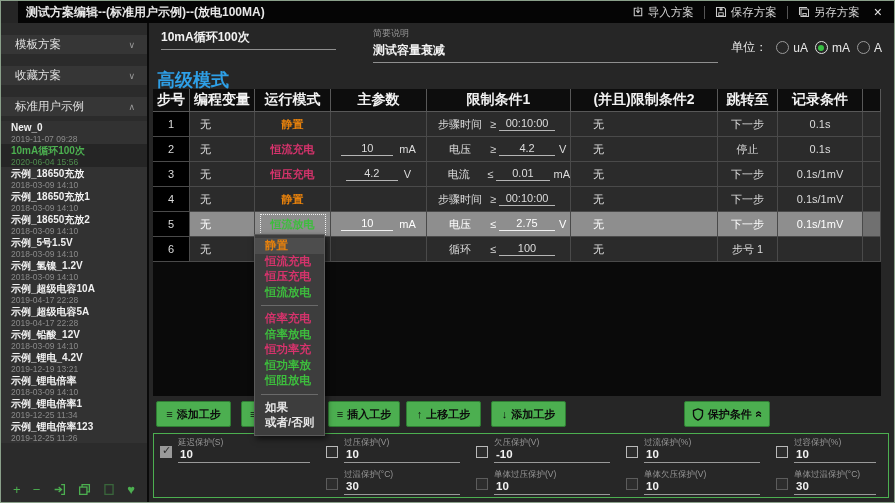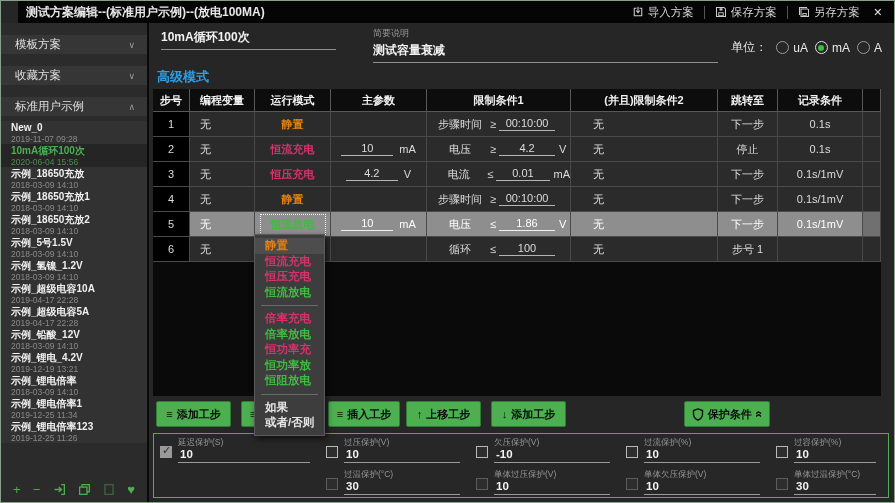--- a/index.html
+++ b/index.html
@@ -39,26 +39,26 @@
   .f1 { left:10px; width:175px; }
   .f2 { left:222px; width:345px; }
 
   .units { position:absolute; top:16px; right:12px; display:flex; align-items:center; gap:7px; color:#e8e8e8; font-size:12px; }
   .radio { width:13px; height:13px; border:1.5px solid #9a9a9a; border-radius:50%; background:#262626; display:inline-block; position:relative; cursor:pointer; }
   .radio.on { border-color:#e0e0e0; }
   .radio.on::after { content:""; position:absolute; inset:2.5px; border-radius:50%; background:#37bf43; }
   .ulabel { margin-right:2px; }
   .uopt { display:flex; align-items:center; gap:4px; }
 
-  .tab { position:absolute; left:4px; top:45px; color:#2e9fe6; font-size:13px; font-weight:bold; padding:0 2px 4px 2px; border-bottom:2px solid #15803d; cursor:pointer; }
+  .tab { position:absolute; left:4px; top:45px; color:#2e9fe6; font-size:18px; font-weight:bold; padding:0 2px 4px 2px; border-bottom:2px solid #15803d; cursor:pointer; }
 
   
   .table-zone { position:absolute; left:2px; top:66px; width:728px; height:307px; background:#0a0a0a; }
   .thead, .tr { display:grid; grid-template-columns:37px 65px 76px 96px 144px 147px 60px 85px 18px; }
-  .th { height:23px; background:#0d0d0d; border-right:1px solid #585858; border-bottom:1px solid #585858; color:#f2f2f2; font-size:11px; font-weight:bold; display:flex; align-items:center; justify-content:center; }
+  .th { height:23px; background:#0d0d0d; border-right:1px solid #585858; border-bottom:1px solid #585858; color:#f2f2f2; font-size:14px; font-weight:bold; display:flex; align-items:center; justify-content:center; }
   .td { height:25px; background:#2b2b2b; border-right:1px solid #4a4a4a; border-bottom:1px solid #4a4a4a; color:#dcdcdc; font-size:11px; display:flex; align-items:center; justify-content:center; }
   .td.c0 { background:#000; }
   .td.c1 { justify-content:flex-start; padding-left:10px; }
   .td.c4 { justify-content:flex-start; padding-left:6px; }
   .td.c5 { justify-content:flex-start; padding-left:22px; }
   .mode { font-weight:bold; }
   .m-orange { color:#e8820c; } .m-pink { color:#d6336c; } .m-green { color:#3dbd3d; } .m-white { color:#e8e8e8; }
   .selbox { border:1px dotted #f0f0f0; padding:2px 10px; }
   .uval { display:inline-block; min-width:52px; text-align:center; border-bottom:1px solid #b5b5b5; padding-bottom:1px; cursor:text; }
   .cname { display:inline-block; width:54px; text-align:center; }
@@ -349,21 +349,21 @@
             <div class="td c2">
               <span class="mode m-green selbox">恒流放电</span>
             </div>
             <div class="td c3">
               <span class="uval">10</span>
               <span class="punit">mA</span>
             </div>
             <div class="td c4">
               <span class="cname">电压</span>
               <span class="cop">≤</span>
-              <span class="cval">1.86</span>
+              <span class="cval">2.75</span>
               <span class="cunit">V</span>
             </div>
             <div class="td c5">无</div>
             <div class="td c6">下一步</div>
             <div class="td c7">0.1s/1mV</div>
             <div class="td c8"></div>
           </div>
           <div class="tr">
             <div class="td c0">6</div>
             <div class="td c1">无</div>

